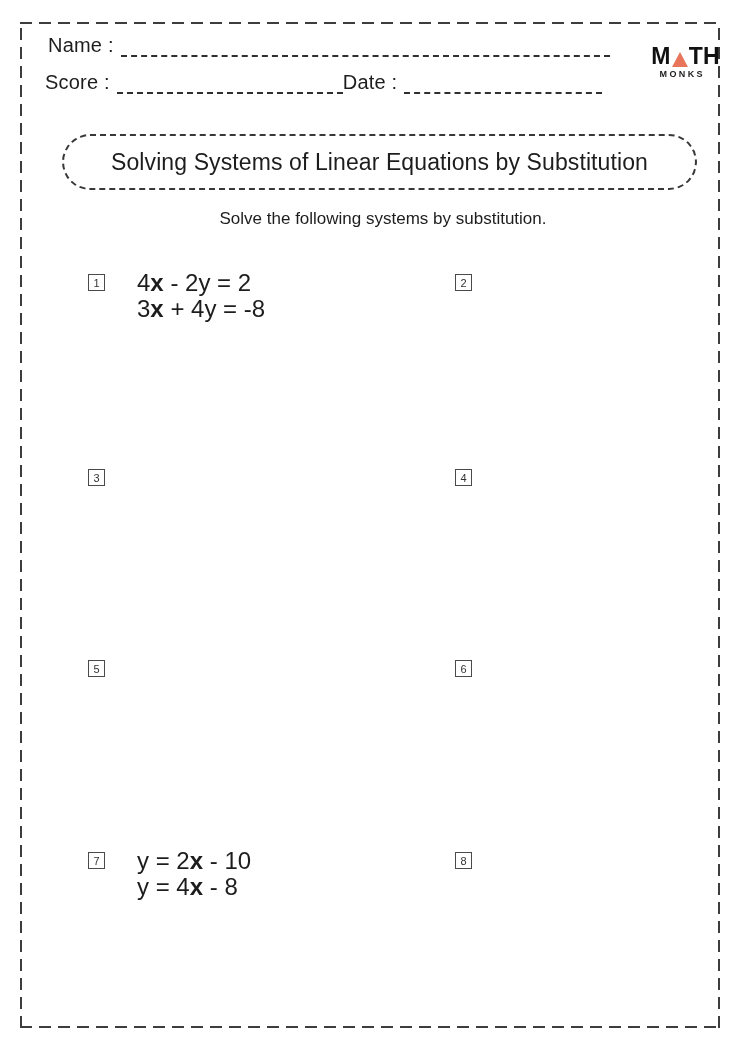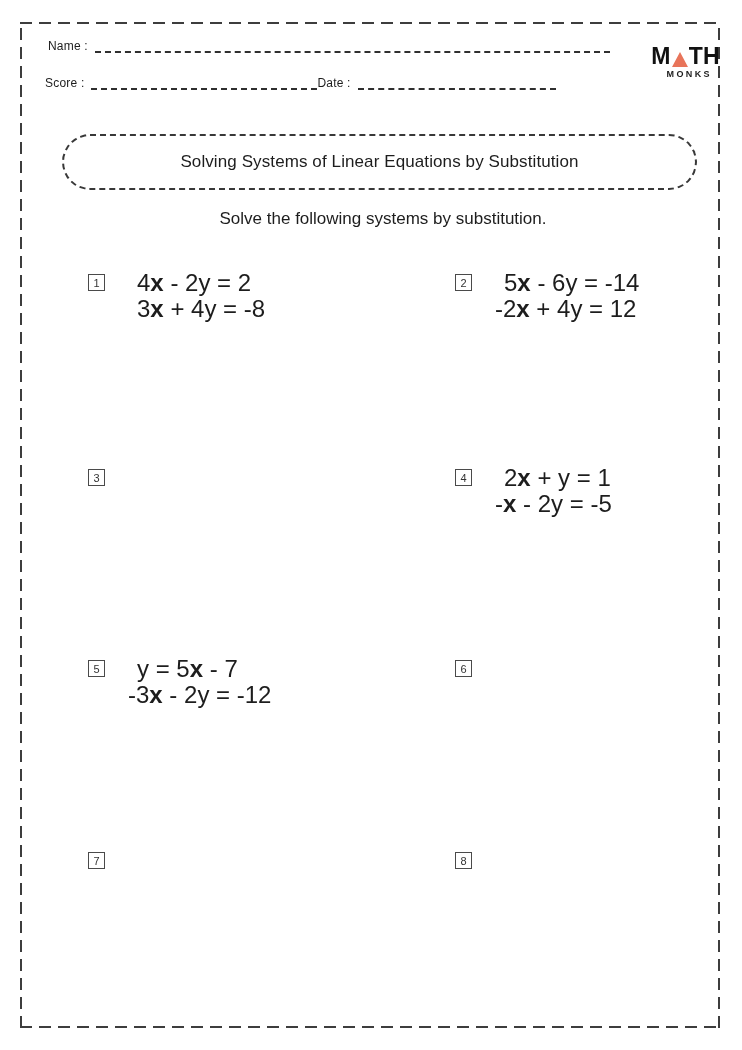--- a/index.html
+++ b/index.html
@@ -12,48 +12,48 @@
     background:
       repeating-linear-gradient(90deg,#3d3d3d 0 12px,transparent 12px 19px) left top / 100% 2px no-repeat,
       repeating-linear-gradient(90deg,#3d3d3d 0 12px,transparent 12px 19px) left bottom / 100% 2px no-repeat,
       repeating-linear-gradient(0deg,#3d3d3d 0 12px,transparent 12px 19px) left top / 2px 100% no-repeat,
       repeating-linear-gradient(0deg,#3d3d3d 0 12px,transparent 12px 19px) right top / 2px 100% no-repeat;
   }
   .name-row {
     position:absolute; left:48px; top:34px; width:562px;
     display:flex; align-items:flex-end;
   }
-  .hdr-label { font-size:12px; white-space:nowrap; letter-spacing:0.2px; }
+  .hdr-label { font-size:20px; white-space:nowrap; letter-spacing:0.2px; }
   .fill-line { border-bottom:2px dashed #2f2f2f; height:17px; margin-left:7px; }
   .name-line { flex:1; }
   .score-row {
     position:absolute; left:45px; top:71px; display:flex; align-items:flex-end;
   }
   .score-line { width:226px; }
   .date-label { }
   .date-line { width:198px; }
   .logo { position:absolute; left:642px; top:45px; width:78px; }
   .logo-top {
     display:flex; align-items:flex-end; justify-content:flex-end;
     font-size:23px; font-weight:700; letter-spacing:0.3px; line-height:23px; color:#111;
   }
   .tri {
     display:inline-block; width:0; height:0; margin:0 1px 1px 1px;
     border-left:8px solid transparent; border-right:8px solid transparent;
     border-bottom:15px solid #e8745a;
   }
   .logo-bottom {
     font-size:9px; font-weight:600; letter-spacing:2.4px; color:#1c1c1c;
-    text-align:right; margin-top:1px; padding-right:8px;
+    text-align:right; margin-top:1px; padding-right:15px;
   }
   .title-oval {
     position:absolute; left:62px; top:134px; width:635px; height:56px;
     border:2px dashed #383838; border-radius:30px; box-sizing:border-box;
     display:flex; align-items:center; justify-content:center;
-    font-size:17px; letter-spacing:0.1px; white-space:nowrap;
+    font-size:23px; letter-spacing:0.1px; white-space:nowrap;
   }
   .instruction {
     position:absolute; left:12px; top:209px; width:742px; text-align:center;
     font-size:17px;
   }
   .problems-grid {
     position:absolute; left:88px; top:265px;
     display:grid; grid-template-columns:367px 260px;
     grid-template-rows:195px 191px 192px auto;
   }
@@ -103,45 +103,37 @@
   <div class="problems-grid">
     <div class="problem">
       <div class="pnum">1</div>
       <div class="eqs">
         <div class="equation">4<span class="vx">x</span> - 2y = 2</div>
         <div class="equation">3<span class="vx">x</span> + 4y = -8</div>
       </div>
     </div>
     <div class="problem">
       <div class="pnum">2</div>
-      <div class="eqs">
-        <div class="equation">5<span class="vx">x</span> - 6y = -14</div>
-        <div class="equation hang">-2<span class="vx">x</span> + 4y = 12</div>
-      </div>
     </div>
     <div class="problem">
       <div class="pnum">3</div>
     </div>
     <div class="problem">
       <div class="pnum">4</div>
-      <div class="eqs">
-        <div class="equation">2<span class="vx">x</span> + y = 1</div>
-        <div class="equation hang">-<span class="vx">x</span> - 2y = -5</div>
-      </div>
     </div>
     <div class="problem">
       <div class="pnum">5</div>
-      <div class="eqs">
-        <div class="equation">y = 5<span class="vx">x</span> - 7</div>
-        <div class="equation hang">-3<span class="vx">x</span> - 2y = -12</div>
-      </div>
     </div>
     <div class="problem">
       <div class="pnum">6</div>
     </div>
     <div class="problem">
       <div class="pnum">7</div>
+      <div class="eqs">
+        <div class="equation">y = 2<span class="vx">x</span> - 10</div>
+        <div class="equation">y = 4<span class="vx">x</span> - 8</div>
+      </div>
     </div>
     <div class="problem">
       <div class="pnum">8</div>
     </div>
   </div>
 </div>
 
 </body></html>

